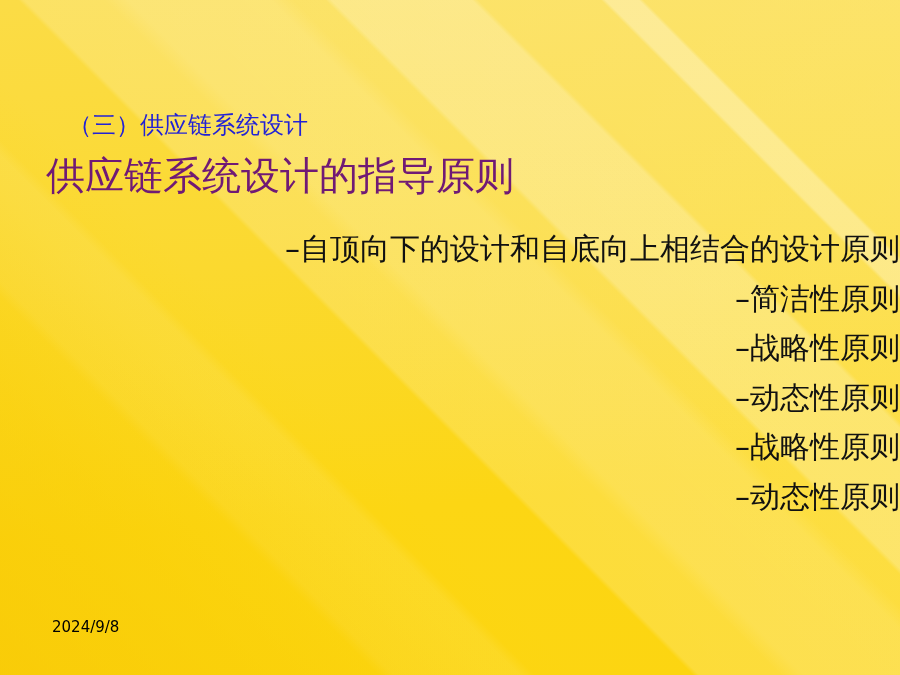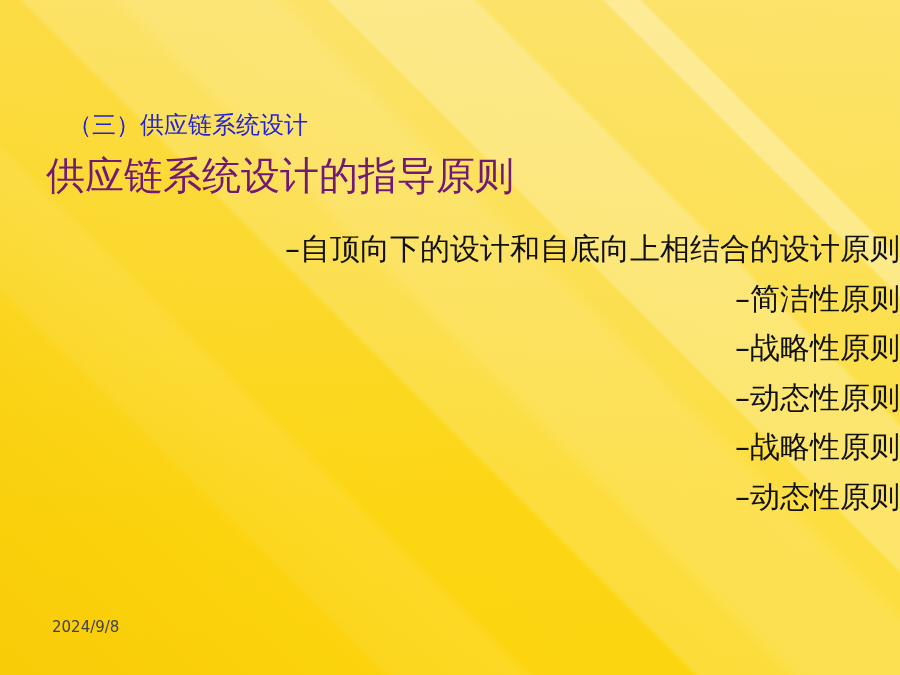--- a/index.html
+++ b/index.html
@@ -150,21 +150,21 @@
   .bullet-dash {
     display: inline-block;
     width: 34px;
     color: #111111;
   }
 
   .footer-date {
     position: absolute;
     left: 52px;
     top: 617px;
-    color: #404040;
+    color: #000000;
     font-size: 15px;
     line-height: 20px;
     font-weight: 400;
     white-space: nowrap;
   }
 </style>
 </head>
 <body>
 
 <div id="slide">

